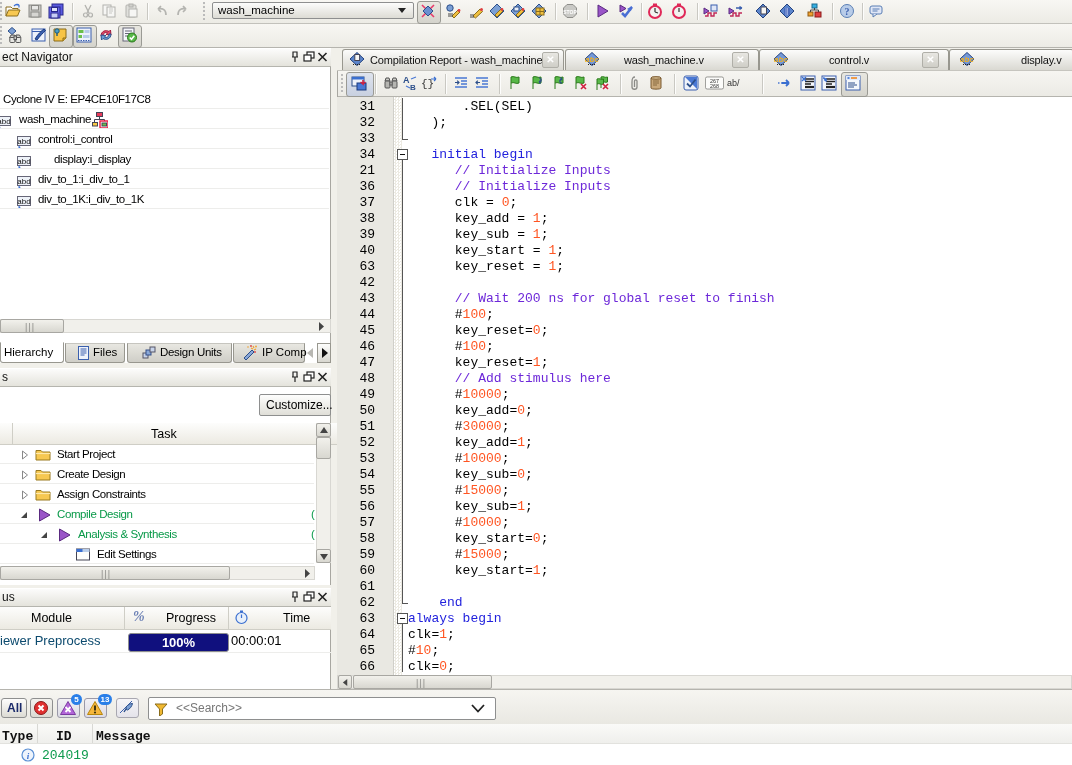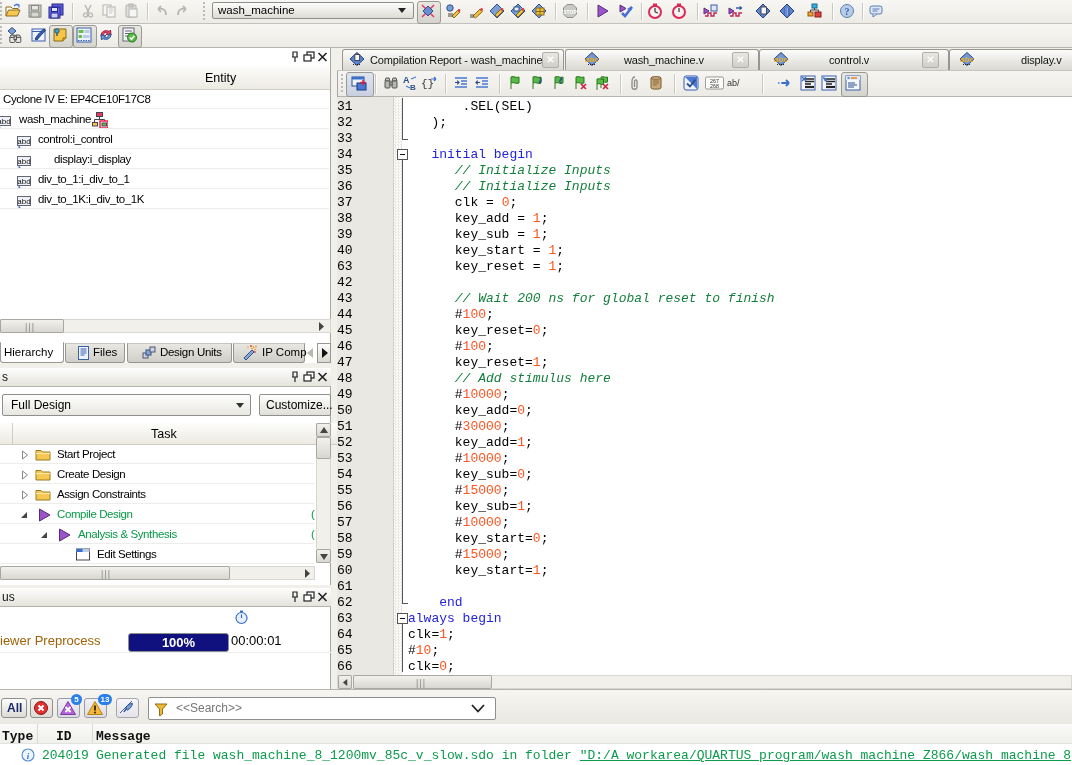--- a/index.html
+++ b/index.html
@@ -10,25 +10,25 @@
 .tb{position:absolute;left:0;width:1072px;background:linear-gradient(#f8f7f3,#ecebe5);}
 .sep{position:absolute;width:1px;background:#c9c8c2;border-right:1px solid #fdfdfc;}
 .tbtn{position:absolute;border:1px solid #9a9a94;border-radius:3px;background:linear-gradient(#fdfdfc,#e0dfd8);}
 
 .ptitle{position:absolute;left:0;width:331px;height:17px;background:linear-gradient(#fcfcfb,#e4e3dc);
   border-top:1px solid #fff;border-bottom:1px solid #b5b5ae;font-size:12px;color:#111;}
 .ptitle .txt{position:absolute;left:2px;top:1px;}
 .phead{background:linear-gradient(#fdfdfc,#eceae2);border-bottom:1px solid #cfcec6;}
 .row-line{position:absolute;left:0;width:329px;height:1px;background:#ededeb;}
 
-.ln{position:absolute;left:337px;width:38px;text-align:left;font-family:"Liberation Mono",monospace;
+.ln{position:absolute;left:337px;width:38px;text-align:right;font-family:"Liberation Mono",monospace;
   font-size:13px;line-height:16px;color:#000;}
 .cl{position:absolute;left:408px;font-family:"Liberation Mono",monospace;font-size:13px;line-height:16px;color:#000;white-space:pre;}
 .cl .k{color:#2222dd;}
-.cl .c{color:#15803d;font-style:italic;}
+.cl .c{color:#6d28d9;}
 .cl .n{color:#ff5522;}
 .fbox{position:absolute;left:397px;width:11px;height:11px;border:1px solid #555;background:#fff;box-sizing:border-box;}
 .fbox::after{content:"";position:absolute;left:2px;top:4px;width:5px;height:1px;background:#111;}
 
 .etab{position:absolute;top:49px;height:21px;border:1px solid #98978f;border-bottom:none;
   border-radius:3px 3px 0 0;background:linear-gradient(#fcfcfb,#d8d7d0);font-size:11px;letter-spacing:-0.15px;color:#111;}
 .etab .ttl{position:absolute;top:4px;white-space:nowrap;}
 .xbtn{position:absolute;width:15px;height:14px;border:1px solid #b0afa8;border-radius:2px;
   background:linear-gradient(#e8e7e2,#cfcec7);color:#fff;font-weight:bold;font-size:10px;text-align:center;line-height:13px;}
 
@@ -218,34 +218,34 @@
       <path d="M13 7 C13 12, 8 13.5, 5 11.5 L3.5 13 L3 8 L8 8.5 L6.4 10 C8.5 11.2, 11 10, 11 7 Z" fill="#6a9fd8" stroke="#2c4f8a"></path>
     </svg>
 <div class="tbtn" style="left:118px;top:25px;width:22px;height:21px;background:linear-gradient(#e8e7e0,#d4d3cc)"></div>
 <svg class="abs" style="left:121px;top:27px" width="16" height="16" viewBox="0 0 16 16">
       <rect x="2" y="1" width="11" height="13" fill="#f4f6fa" stroke="#667"></rect>
       <path d="M4 4 h7 M4 6.5 h7 M4 9 h4" stroke="#667"></path>
       <circle cx="11" cy="10.5" r="4.5" fill="#58b848" stroke="#2a7a1a"></circle>
       <path d="M8.7 10.5 L10.5 12.3 L13.3 8.7" fill="none" stroke="#fff" stroke-width="1.6"></path>
     </svg>
 <div class="abs" style="left:0;top:48px;width:331px;height:315px;background:#fff;border-right:1px solid #a8a7a1;box-sizing:border-box"></div>
+<div class="ptitle" style="top:48px">
+      <span class="txt">ect Navigator</span>
+    </div>
 
 <svg class="abs" style="left:289px;top:51px" width="12" height="12" viewBox="0 0 12 12">
       <path d="M4 1 h4 v5 h-4 z M3 6 h6 M6 6 v5" fill="none" stroke="#222" stroke-width="1.2"></path>
     </svg>
 <svg class="abs" style="left:303px;top:51px" width="12" height="12" viewBox="0 0 12 12">
       <rect x="4" y="1" width="7" height="6" fill="#fff" stroke="#222" stroke-width="1.2"></rect>
       <rect x="1" y="4" width="7" height="6" fill="#fff" stroke="#222" stroke-width="1.2"></rect>
     </svg>
 <svg class="abs" style="left:317px;top:51px" width="11" height="12" viewBox="0 0 11 12">
       <path d="M1.5 2 L9.5 10 M9.5 2 L1.5 10" stroke="#222" stroke-width="1.6"></path>
     </svg>
-<div class="abs phead" style="left:0;top:66px;width:330px;height:23px;">
-      <div class="abs" style="left:205px;top:5px;font-size:12.5px;">Entity</div>
-    </div>
 <div class="tree-txt" style="left:3px;top:93px">Cyclone IV E: EP4CE10F17C8</div>
 <div class="row-line" style="top:108px"></div>
 <svg class="abs" style="left:-3px;top:113px" width="15" height="16" viewBox="0 0 15 16">
       <rect x="0.5" y="3.5" width="13" height="9" fill="#eef2f8" stroke="#667"></rect>
       <text x="7" y="10.5" font-size="8" fill="#111" text-anchor="middle" font-family="Liberation Sans">abd</text>
       <path d="M1.5 12.5 v3.5 l2.2-1.8 z" fill="#3a6fd0"></path>
     </svg>
 <div class="tree-txt" style="left:19px;top:113px">wash_machine</div>
 <svg class="abs" style="left:92px;top:112px" width="16" height="16" viewBox="0 0 16 16">
       <rect x="4.5" y="0.5" width="6" height="4" fill="#e83a5a" stroke="#445"></rect>
@@ -331,24 +331,20 @@
 <svg class="abs" style="left:289px;top:371px" width="12" height="12" viewBox="0 0 12 12">
       <path d="M4 1 h4 v5 h-4 z M3 6 h6 M6 6 v5" fill="none" stroke="#222" stroke-width="1.2"></path>
     </svg>
 <svg class="abs" style="left:303px;top:371px" width="12" height="12" viewBox="0 0 12 12">
       <rect x="4" y="1" width="7" height="6" fill="#fff" stroke="#222" stroke-width="1.2"></rect>
       <rect x="1" y="4" width="7" height="6" fill="#fff" stroke="#222" stroke-width="1.2"></rect>
     </svg>
 <svg class="abs" style="left:317px;top:371px" width="11" height="12" viewBox="0 0 11 12">
       <path d="M1.5 2 L9.5 10 M9.5 2 L1.5 10" stroke="#222" stroke-width="1.6"></path>
     </svg>
-<div class="abs" style="left:2px;top:394px;width:249px;height:22px;background:linear-gradient(#fefefd,#e8e7e1);border:1px solid #8e8f8f;border-radius:2px;box-sizing:border-box">
-<div class="abs" style="left:8px;top:3px;font-size:12px">Full Design</div>
-<div class="abs" style="right:6px;top:8px;width:0;height:0;border:4px solid transparent;border-top:5px solid #333;"></div>
-    </div>
 <div class="abs" style="left:259px;top:394px;width:72px;height:22px;background:linear-gradient(#fefefd,#e0dfd8);border:1px solid #8e8f8f;border-radius:2px;box-sizing:border-box">
 <div class="abs" style="left:6px;top:3px;font-size:12px">Customize...</div>
     </div>
 <div class="abs phead" style="left:0;top:423px;width:358px;height:21px;">
       <div class="abs" style="left:151px;top:4px;font-size:12.5px;">Task</div>
       <div class="abs" style="left:12px;top:0;width:1px;height:21px;background:#cfcec6"></div>
     </div>
 <svg class="abs" style="left:21px;top:450px" width="8" height="10" viewBox="0 0 8 10">
       <path d="M1.5 1 L6.5 5 L1.5 9 Z" fill="none" stroke="#888"></path>
     </svg>
@@ -426,26 +422,34 @@
 <svg class="abs" style="left:289px;top:591px" width="12" height="12" viewBox="0 0 12 12">
       <path d="M4 1 h4 v5 h-4 z M3 6 h6 M6 6 v5" fill="none" stroke="#222" stroke-width="1.2"></path>
     </svg>
 <svg class="abs" style="left:303px;top:591px" width="12" height="12" viewBox="0 0 12 12">
       <rect x="4" y="1" width="7" height="6" fill="#fff" stroke="#222" stroke-width="1.2"></rect>
       <rect x="1" y="4" width="7" height="6" fill="#fff" stroke="#222" stroke-width="1.2"></rect>
     </svg>
 <svg class="abs" style="left:317px;top:591px" width="11" height="12" viewBox="0 0 11 12">
       <path d="M1.5 2 L9.5 10 M9.5 2 L1.5 10" stroke="#222" stroke-width="1.6"></path>
     </svg>
+<div class="abs phead" style="left:0;top:607px;width:331px;height:22px;">
+<div class="abs" style="left:31px;top:4px;font-size:12.5px">Module</div>
+<div class="abs" style="left:124px;top:0;width:1px;height:22px;background:#cfcec6"></div>
+<div class="abs" style="left:133px;top:2px;font-size:14px;font-style:italic;color:#6a7fb4;font-family:'Liberation Serif',serif"><b>%</b></div>
+<div class="abs" style="left:166px;top:4px;font-size:12.5px">Progress</div>
+<div class="abs" style="left:228px;top:0;width:1px;height:22px;background:#cfcec6"></div>
+<div class="abs" style="left:283px;top:4px;font-size:12.5px">Time</div>
+</div>
 <svg class="abs" style="left:235px;top:610px" width="13" height="15" viewBox="0 0 13 15">
       <circle cx="6.5" cy="8" r="5.5" fill="#e8f0fa" stroke="#3a6fd0" stroke-width="1.2"></circle>
       <rect x="5" y="0.5" width="3" height="2" fill="#3a6fd0"></rect>
       <path d="M6.5 8 V4.5" stroke="#3a6fd0" stroke-width="1.2"></path>
     </svg>
-<div class="abs" style="left:0;top:633px;font-size:13px;color:#a16207">iewer Preprocess</div>
+<div class="abs" style="left:0;top:633px;font-size:13px;color:#0c4a6e">iewer Preprocess</div>
 <div class="abs" style="left:128px;top:633px;width:99px;height:17px;border:1px solid #8e8f8f;border-radius:3px;background:#10107e;">
 <div class="abs" style="left:0;top:1px;width:99px;text-align:center;font-size:13px;font-weight:bold;color:#fff;">100%</div>
     </div>
 <div class="abs" style="left:231px;top:633px;font-size:13px">00:00:01</div>
 <div class="row-line" style="top:652px;width:331px"></div>
 <div class="etab" style="left:342px;width:220px">
       <div class="ttl" style="left:27px">Compilation Report - wash_machine</div>
     </div>
 <svg class="abs" style="left:349px;top:51px" width="16" height="16" viewBox="0 0 16 16">
       <path d="M8 1.5 L15 8 L8 14.5 L1 8 Z" fill="#5b85cc" stroke="#24427e"></path>
@@ -598,21 +602,21 @@
 <div class="fbox" style="top:613px"></div>
 <div class="abs" style="left:402px;top:624px;width:1px;height:48px;background:#555"></div>
 
 <div class="ln" style="top:98.5px">31</div>
 <div class="cl" style="top:98.5px">&nbsp;&nbsp;&nbsp;&nbsp;&nbsp;&nbsp;&nbsp;.SEL(SEL)</div>
 <div class="ln" style="top:114.5px">32</div>
 <div class="cl" style="top:114.5px">&nbsp;&nbsp;&nbsp;);</div>
 <div class="ln" style="top:130.5px">33</div>
 <div class="ln" style="top:146.5px">34</div>
 <div class="cl" style="top:146.5px">&nbsp;&nbsp;&nbsp;<span class="k">initial begin</span></div>
-<div class="ln" style="top:162.5px">35</div>
+<div class="ln" style="top:162.5px">21</div>
 <div class="cl" style="top:162.5px">&nbsp;&nbsp;&nbsp;&nbsp;&nbsp;&nbsp;<span class="c">// Initialize Inputs</span></div>
 <div class="ln" style="top:178.5px">36</div>
 <div class="cl" style="top:178.5px">&nbsp;&nbsp;&nbsp;&nbsp;&nbsp;&nbsp;<span class="c">// Initialize Inputs</span></div>
 <div class="ln" style="top:194.5px">37</div>
 <div class="cl" style="top:194.5px">&nbsp;&nbsp;&nbsp;&nbsp;&nbsp;&nbsp;clk = <span class="n">0</span>;</div>
 <div class="ln" style="top:210.5px">38</div>
 <div class="cl" style="top:210.5px">&nbsp;&nbsp;&nbsp;&nbsp;&nbsp;&nbsp;key_add = <span class="n">1</span>;</div>
 <div class="ln" style="top:226.5px">39</div>
 <div class="cl" style="top:226.5px">&nbsp;&nbsp;&nbsp;&nbsp;&nbsp;&nbsp;key_sub = <span class="n">1</span>;</div>
 <div class="ln" style="top:242.5px">40</div>
@@ -716,13 +720,12 @@
 <div class="abs" style="left:92px;top:724px;width:1px;height:19px;background:#d8d8d4"></div>
 <div class="abs" style="left:0;top:744px;width:1072px;height:21px;background:#fff"></div>
 <div class="abs mono" style="left:2px;top:729px;font-size:13px;font-weight:bold;color:#111">Type</div>
 <div class="abs mono" style="left:56px;top:729px;font-size:13px;font-weight:bold;color:#111">ID</div>
 <div class="abs mono" style="left:96px;top:729px;font-size:13px;font-weight:bold;color:#111">Message</div>
 <svg class="abs" style="left:21px;top:748px" width="14" height="14" viewBox="0 0 14 14">
       <circle cx="7" cy="7" r="6" fill="#eef4fc" stroke="#5a8fd4" stroke-width="1.2"></circle>
       <text x="7" y="10.5" font-size="9" font-weight="bold" font-style="italic" fill="#3a6fd0" text-anchor="middle" font-family="Liberation Serif">i</text>
     </svg>
 <div class="abs mono" style="left:42px;top:748px;font-size:13px;color:#0d9b4d">204019</div>
-<div class="abs mono" style="left:96px;top:748px;font-size:13px;color:#0d9b4d;white-space:pre">Generated file wash_machine_8_1200mv_85c_v_slow.sdo in folder <span style="text-decoration:underline">"D:/A_workarea/QUARTUS_program/wash_machine_Z866/wash_machine_8</span></div>
 </div>
 </body></html>

